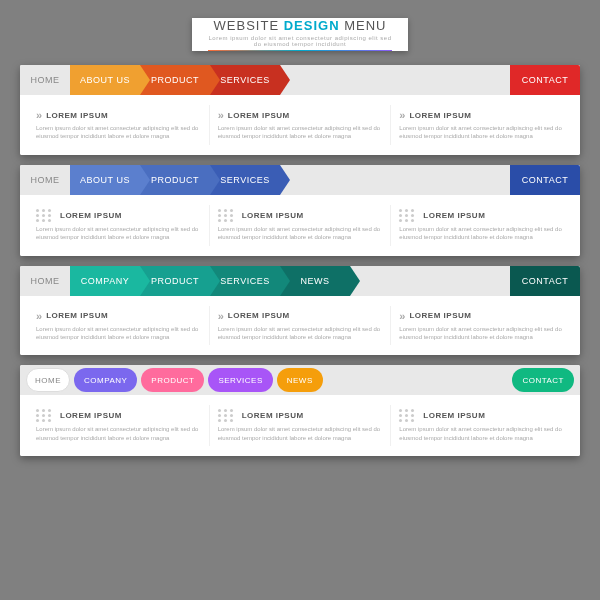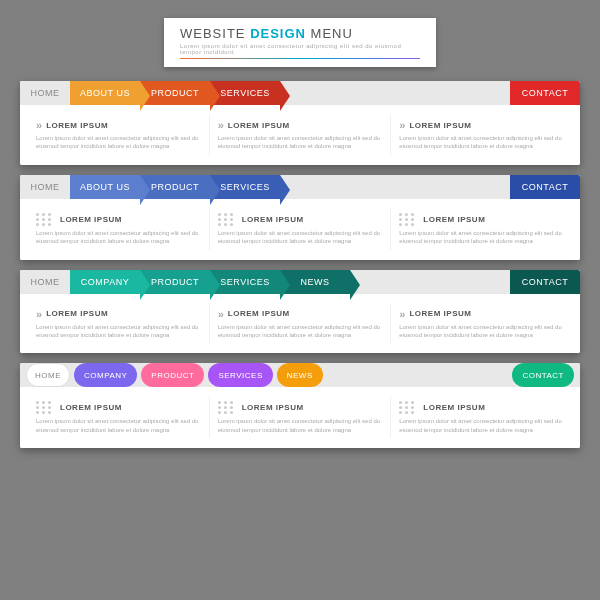--- a/index.html
+++ b/index.html
@@ -11,24 +11,25 @@
       flex-direction: column;
       align-items: center;
       justify-content: flex-start;
       font-family: Arial, sans-serif;
       overflow: hidden;
     }
 
     
     .title-banner {
       background: white;
-      width: 272px;
+      width: 216px;
       margin-top: 18px;
       margin-bottom: 14px;
-      padding: 8px 16px;
+      padding: 0 16px;
+      text-align: center;
       box-shadow: 0 2px 6px rgba(0,0,0,0.3);
     }
     .title-banner .main-title {
       font-size: 13px;
       letter-spacing: 1px;
       color: #555;
       font-weight: normal;
     }
     .title-banner .main-title span {
       color: #00aacc;
@@ -54,21 +55,21 @@
       margin-bottom: 10px;
       box-shadow: 0 3px 8px rgba(0,0,0,0.35);
       border-radius: 2px;
       overflow: hidden;
     }
 
     
     .nav-bar {
       display: flex;
       align-items: stretch;
-      height: 24px;
+      height: 30px;
       background: #e8e8e8;
     }
     .nav-item {
       display: flex;
       align-items: center;
       justify-content: center;
       padding: 0 10px;
       font-size: 9px;
       font-weight: normal;
       letter-spacing: 0.5px;

